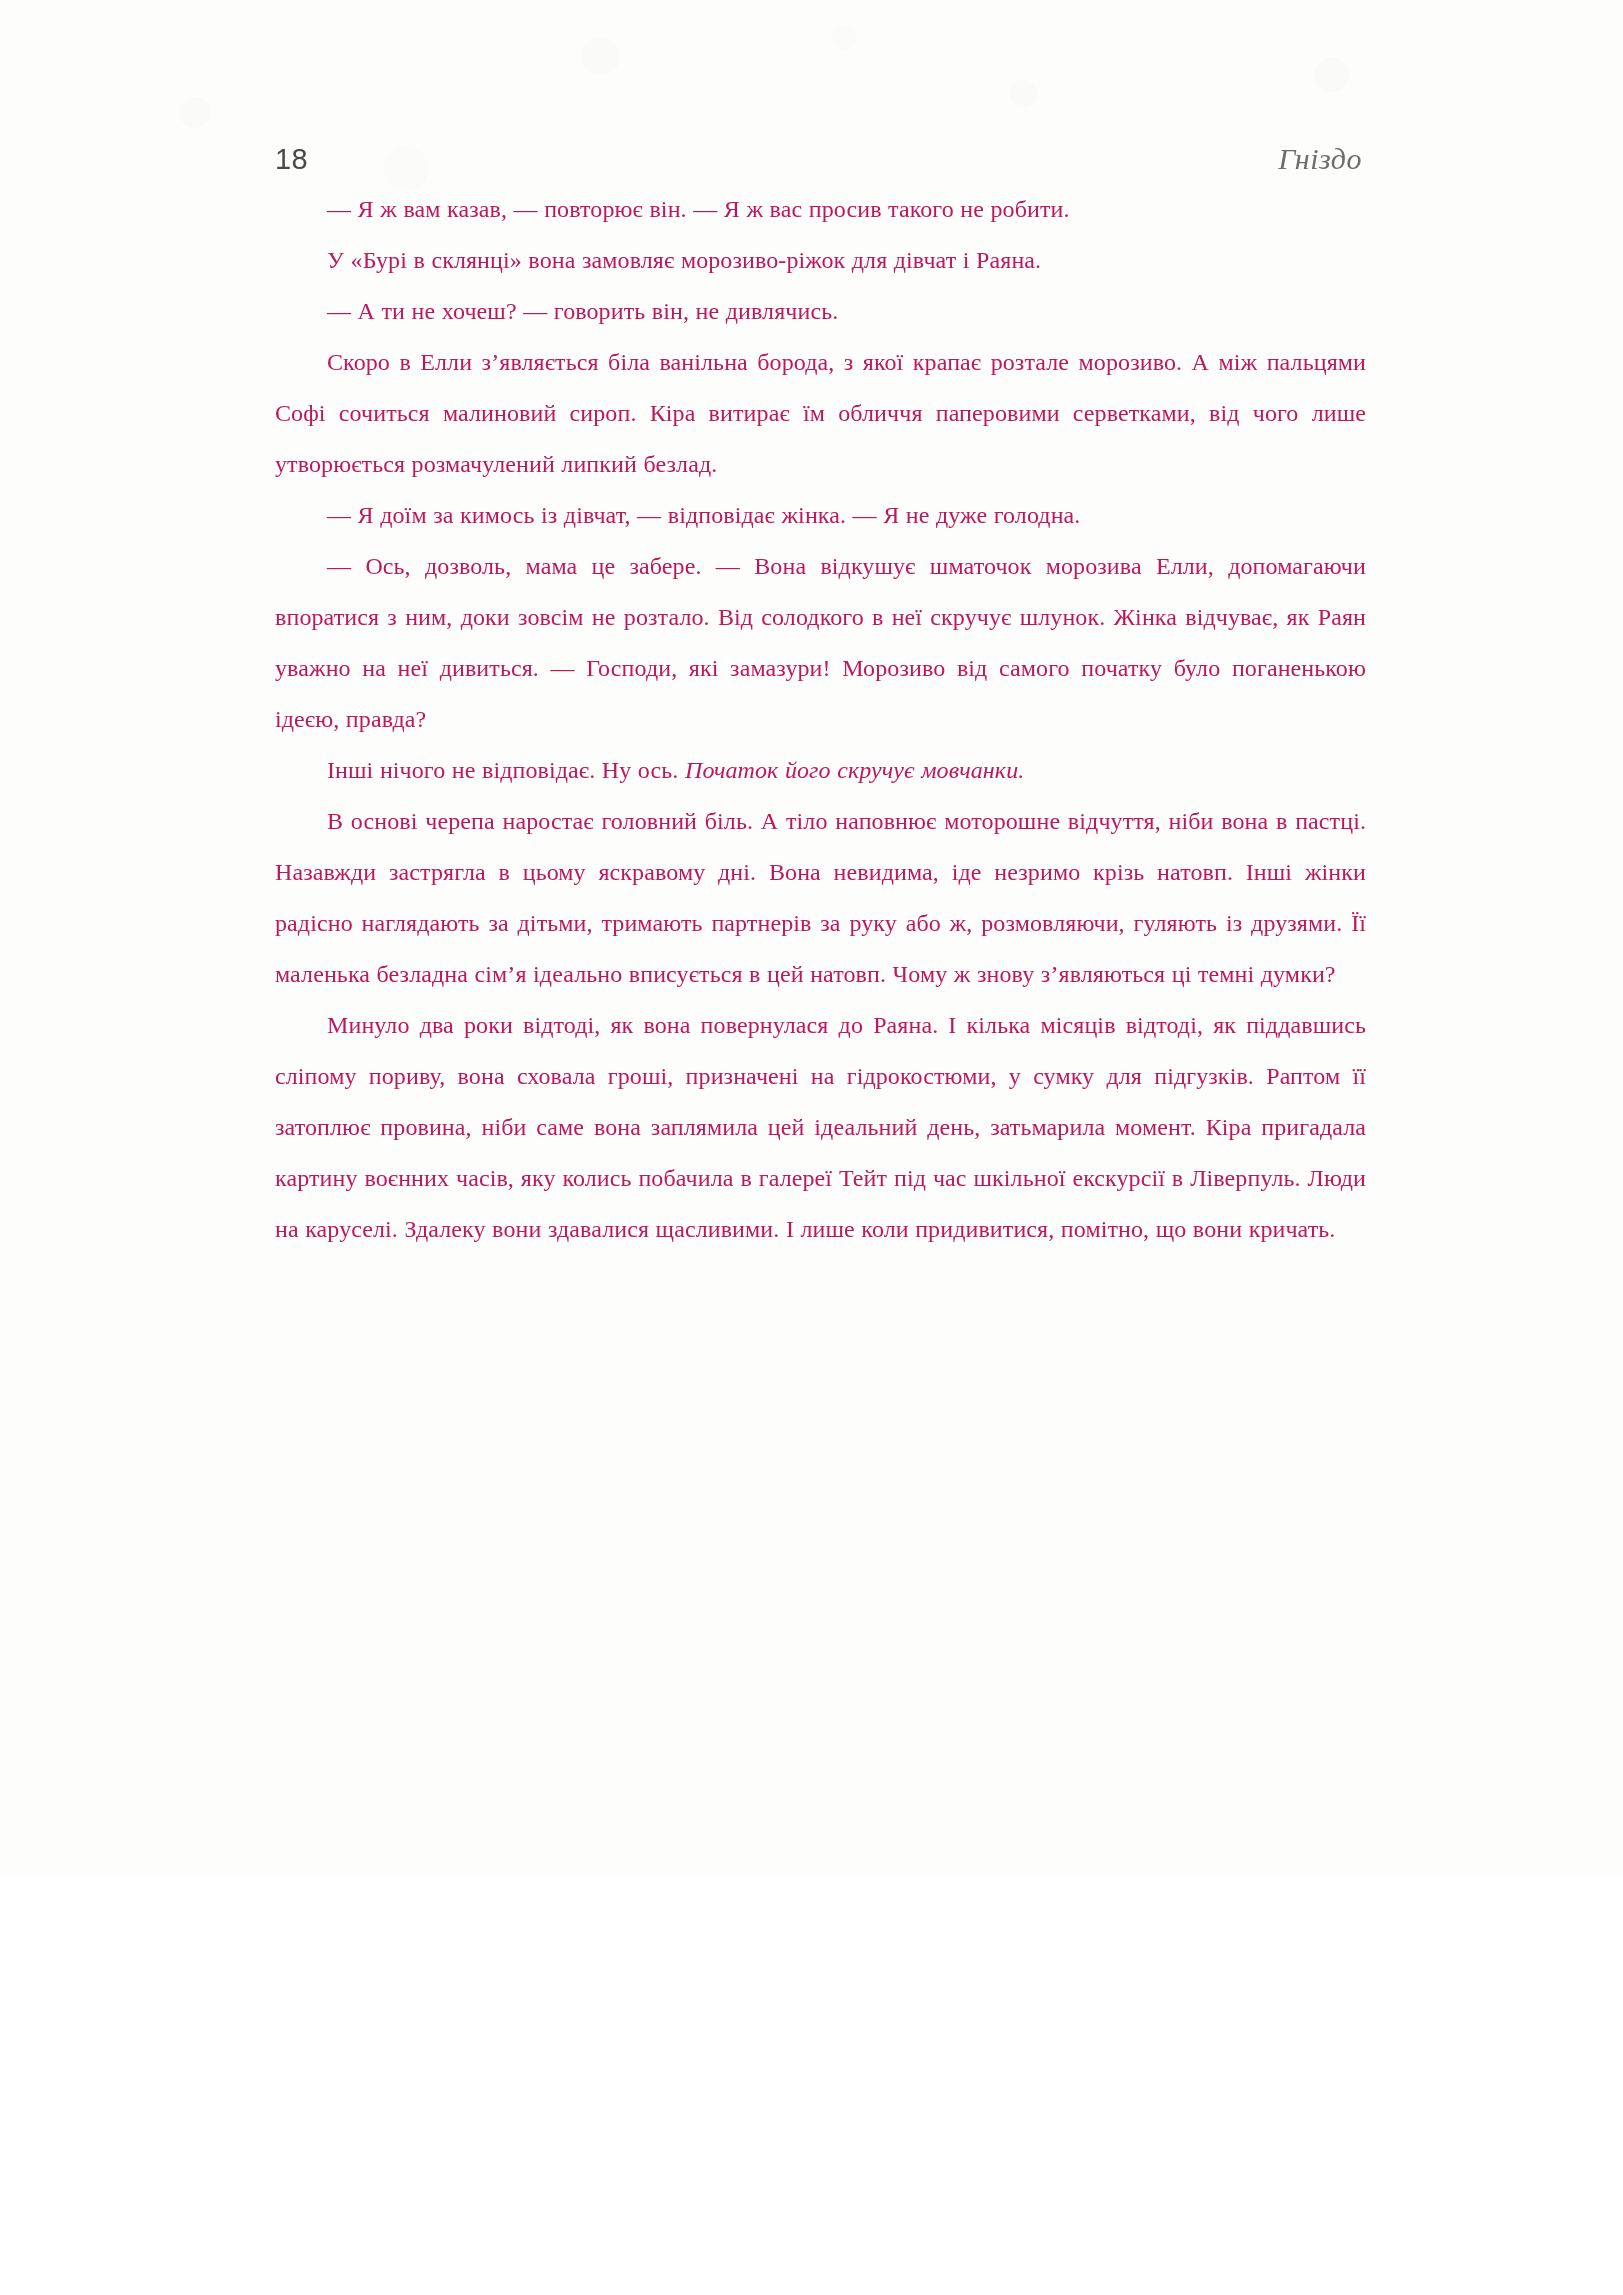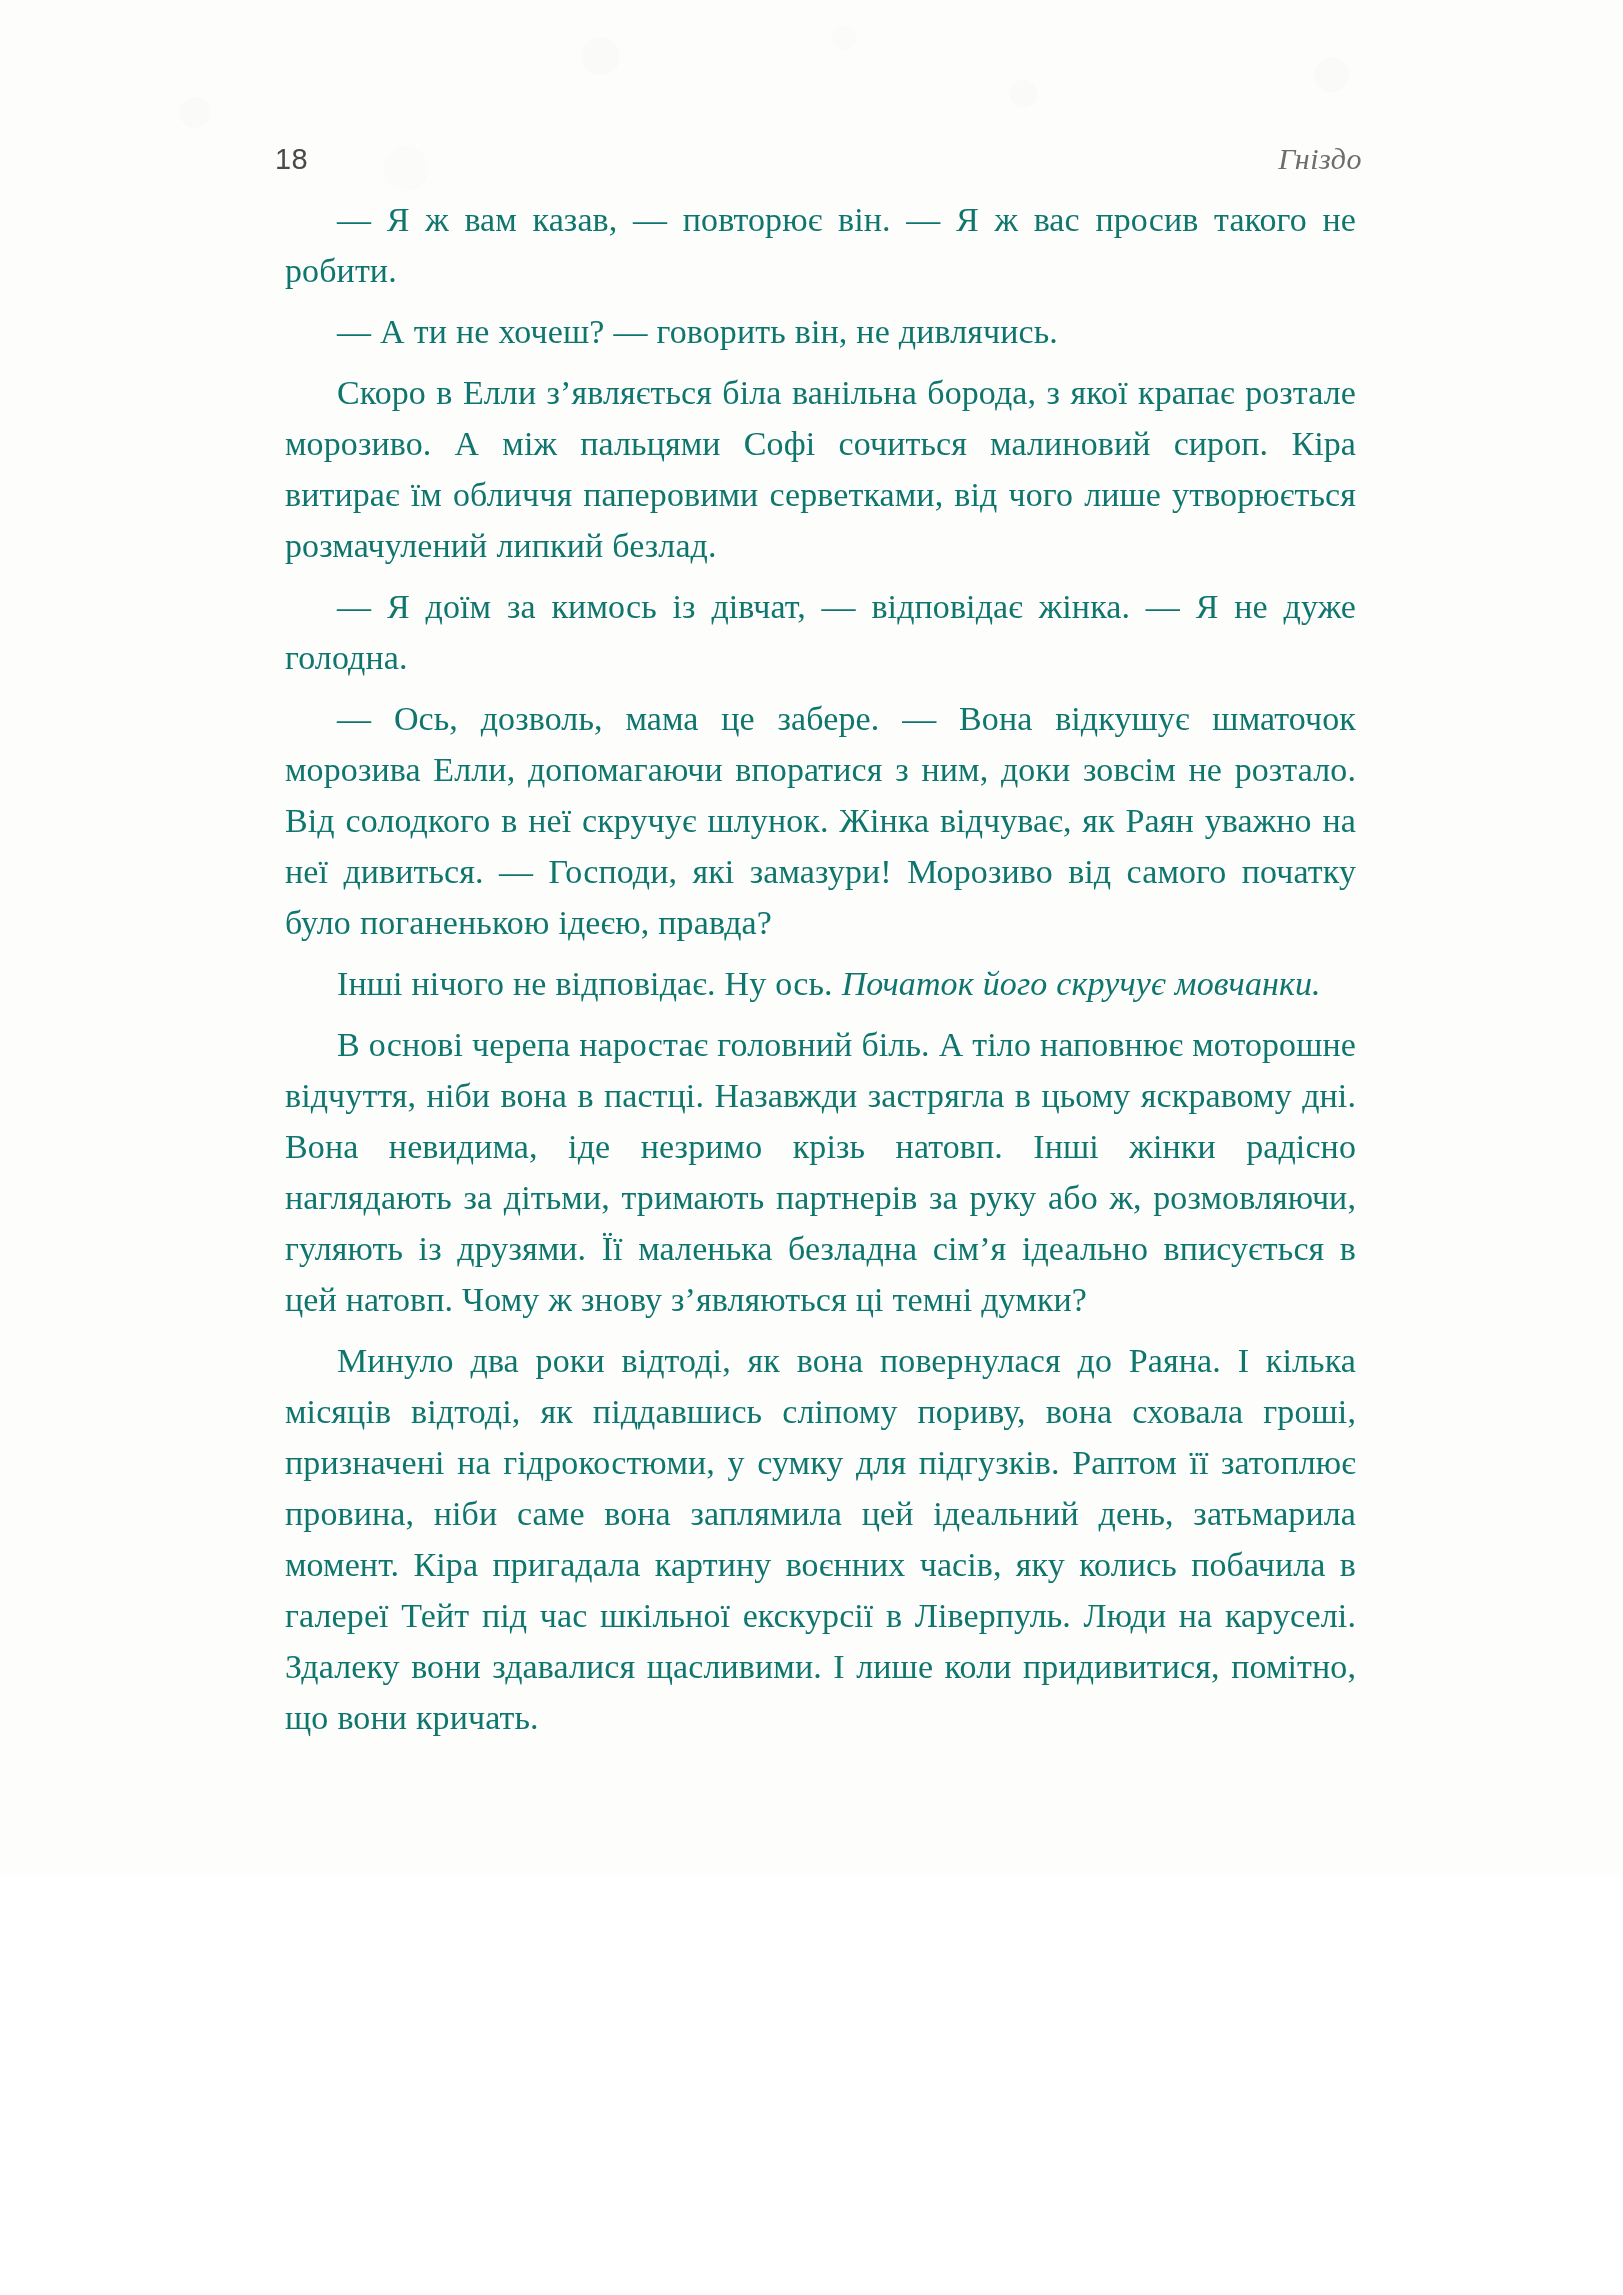--- a/index.html
+++ b/index.html
@@ -64,47 +64,48 @@
   }
 
   
   .textblock {
     position: absolute;
     top: 184px;
     left: 275px;
     width: 1091px;
   }
   p.para {
-    margin: 10px;
+    margin: 0;
     text-align: justify;
     text-align-last: left;
     text-indent: 52px;
-    font-size: 34px;
+    font-size: 24px;
     line-height: 51px;
     letter-spacing: 0.1px;
     word-spacing: 0.4px;
     hyphens: manual;
-    color: #0f766e;
+    color: #be185d;
   }
   p.para em {
     font-style: italic;
   }
 </style>
 </head>
 <body>
 
 <div class="page">
 
   <div class="running-head">
     <span class="folio">18</span>
     <span class="head-title">Гніздо</span>
   </div>
 
   <div class="textblock">
     <p class="para">— Я ж вам казав, — повторює він. — Я ж вас просив такого не робити.</p>
+    <p class="para">У «Бурі в склянці» вона замовляє морозиво-ріжок для дівчат і Раяна.</p>
     <p class="para">— А ти не хочеш? — говорить він, не дивлячись.</p>
     <p class="para">Скоро в Елли з’являється біла ванільна борода, з якої крапає розтале морозиво. А між пальцями Софі сочиться малиновий сироп. Кіра витирає їм обличчя паперовими серветками, від чого лише утворюється розмачулений липкий безлад.</p>
     <p class="para">— Я доїм за кимось із дівчат, — відповідає жінка. — Я не дуже голодна.</p>
     <p class="para">— Ось, дозволь, мама це забере. — Вона відкушує шматочок морозива Елли, допомагаючи впоратися з ним, доки зовсім не розтало. Від солодкого в неї скручує шлунок. Жінка відчуває, як Раян уважно на неї дивиться. — Господи, які замазури! Морозиво від самого початку було поганенькою ідеєю, правда?</p>
     <p class="para">
       <span>Інші нічого не відповідає. Ну ось. </span><em>Початок його скручує мовчанки.</em><span></span>
     </p>
     <p class="para">В основі черепа наростає головний біль. А тіло наповнює моторошне відчуття, ніби вона в пастці. Назавжди застрягла в цьому яскравому дні. Вона невидима, іде незримо крізь натовп. Інші жінки радісно наглядають за дітьми, тримають партнерів за руку або ж, розмовляючи, гуляють із друзями. Її маленька безладна сім’я ідеально вписується в цей натовп. Чому ж знову з’являються ці темні думки?</p>
     <p class="para">Минуло два роки відтоді, як вона повернулася до Раяна. І кілька місяців відтоді, як піддавшись сліпому пориву, вона сховала гроші, призначені на гідрокостюми, у сумку для підгузків. Раптом її затоплює провина, ніби саме вона заплямила цей ідеальний день, затьмарила момент. Кіра пригадала картину воєнних часів, яку колись побачила в галереї Тейт під час шкільної екскурсії в Ліверпуль. Люди на каруселі. Здалеку вони здавалися щасливими. І лише коли придивитися, помітно, що вони кричать.</p>
   </div>

